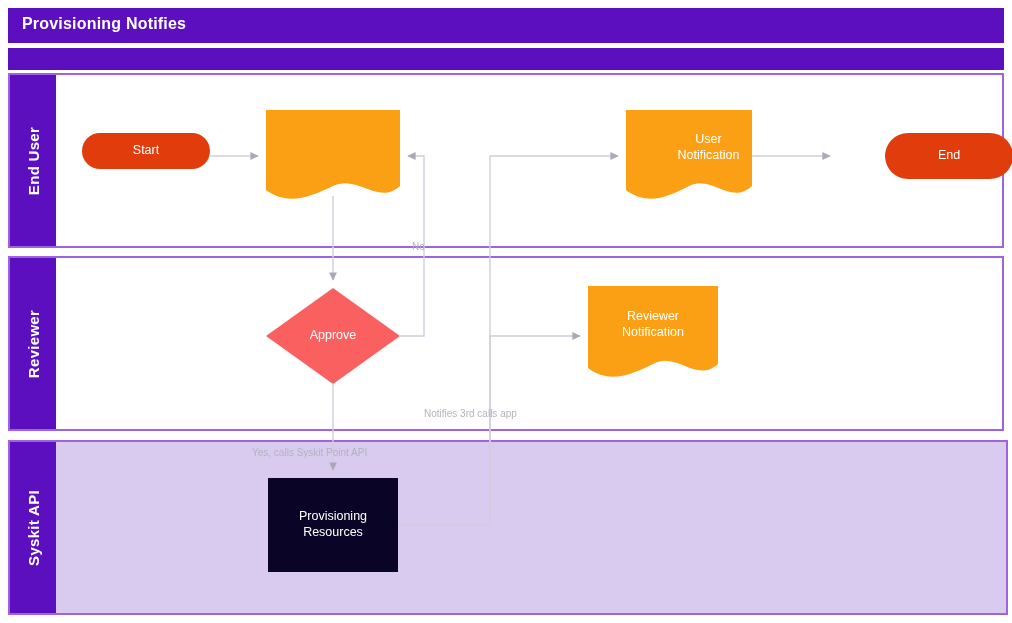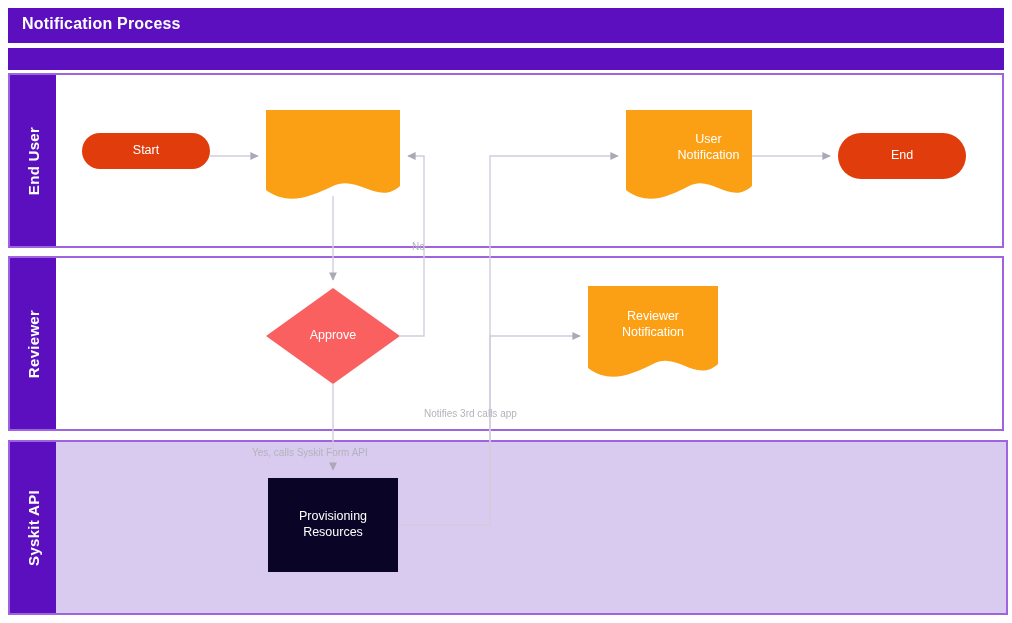--- a/index.html
+++ b/index.html
@@ -47,39 +47,39 @@
                    clip-path:polygon(50% 0,100% 50%,50% 100%,0 50%);}
   .diamond .dlabel{position:relative;z-index:2;}
   .doc{background:transparent;}
   .doc .dsvg{position:absolute;left:0;top:0;width:100%;height:100%;}
   .doc .dlabel{position:relative;z-index:2;padding-bottom:16px;}
   .rectbox{background:#0A0527;justify-content:center;}
 
   #n-start{left:82px; top:133px;width:128px;height:36px;}
   #n-form{left:266px; top:110px;width:134px;height:92px;}
   #n-usernotif{left:626px;top:110px;width:126px;height:92px;padding-left:39px;}
-  #n-end{left:838px; top:133px;width:128px;height:46px;}
+  #n-end{left:885px; top:133px;width:128px;height:46px;}
   #n-approve{left:266px;top:288px;width:134px;height:96px;}
   #n-revnotif{left:588px;top:286px;width:130px;height:94px;}
   #n-resources{left:268px;top:478px;width:130px;height:94px;}
 
   
   .elabel{position:absolute;color:#B3B3BC;font-size:10px;
           white-space:nowrap;margin-top:36px;}
   #lbl-no{left:412px;top:205px;}
   #lbl-yes{left:252px;top:411px;}
   #lbl-notifies{left:424px;top:372px;}
 </style>
 </head>
 <body>
 
 <div id="canvas">
 
   <div class="title-bar">
-    <div class="title-text">Notification Process</div>
+    <div class="title-text">Provisioning Notifies</div>
   </div>
   <div class="sub-band"></div>
 
   <div class="lane" id="lane-enduser">
     <div class="lane-hdr">
       <span>End User</span>
     </div>
     <div class="lane-body"></div>
   </div>
 
@@ -157,16 +157,16 @@
   </div>
 
   <div class="node rectbox" id="n-resources">
     <span>
       <span>Provisioning</span><br>
       <span>Resources</span>
     </span>
   </div>
 
   <div class="elabel" id="lbl-no">No</div>
-  <div class="elabel" id="lbl-yes">Yes, calls Syskit Form API</div>
+  <div class="elabel" id="lbl-yes">Yes, calls Syskit Point API</div>
   <div class="elabel" id="lbl-notifies">Notifies 3rd calls app</div>
 
 </div>
 
 </body></html>

